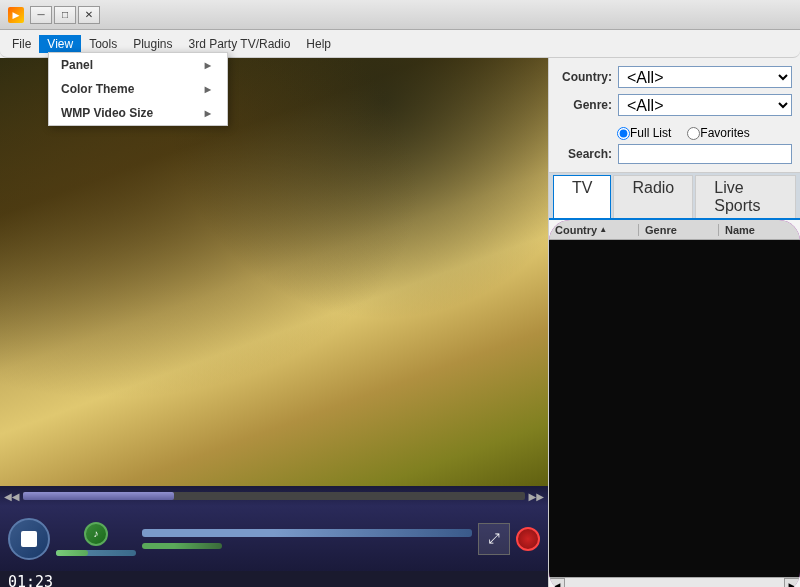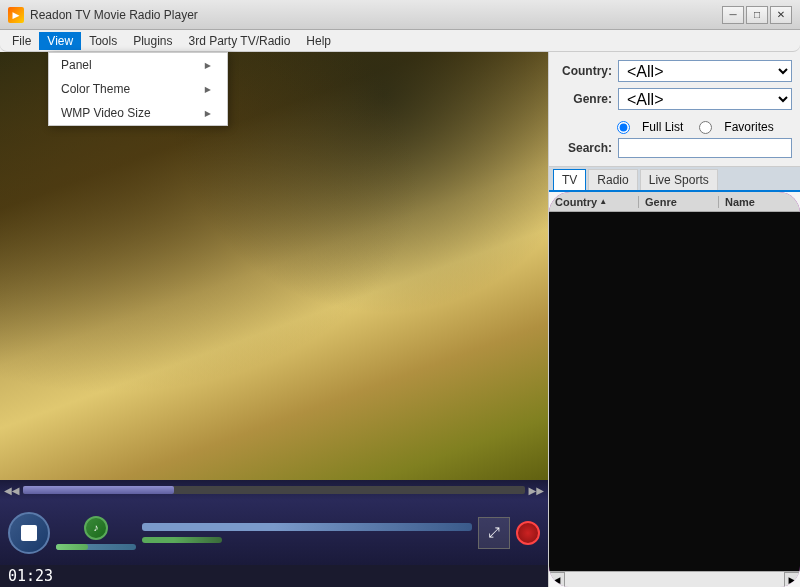--- a/index.html
+++ b/index.html
@@ -53,21 +53,21 @@
       justify-content: center;
       font-size: 10px;
       cursor: pointer;
       color: #333;
     }
 
     
     .menu-bar {
       display: flex;
       align-items: center;
-      height: 22px;
+      height: 28px;
       background: #f0f0f0;
       border-bottom: 1px solid #ccc;
       padding: 0 4px;
       border-radius: 7px;
     }
     .menu-item {
       padding: 2px 8px;
       cursor: pointer;
       font-size: 12px;
       color: #333;
@@ -94,20 +94,21 @@
       min-width: 180px;
     }
     .dropdown-item {
       display: flex;
       align-items: center;
       justify-content: space-between;
       padding: 5px 16px 5px 12px;
       cursor: pointer;
       font-size: 12px;
       color: #333;
+      font-weight: bold;
     }
     .dropdown-item.blue-text {
       color: #0000cc;
     }
     .dropdown-arrow {
       font-size: 8px;
       color: #666;
     }
 
     
@@ -309,21 +310,21 @@
     .radio-row {
       display: flex;
       align-items: center;
       gap: 16px;
       padding: 4px 0;
       margin-left: 60px;
     }
     .radio-option {
       display: flex;
       align-items: center;
-      gap: 12px;
+      gap: 0;
       font-size: 12px;
     }
     .radio-option input { cursor: pointer; }
     .search-row {
       display: flex;
       align-items: center;
       gap: 6px;
     }
     .search-input {
       flex: 1;
@@ -338,22 +339,22 @@
     
     .tabs-bar {
       display: flex;
       background: #d0d8e0;
       border-bottom: 2px solid #0078d7;
       padding: 2px 4px 0;
       gap: 2px;
       position: relative;
     }
     .tab {
-      padding: 3px 8px;
-      font-size: 12px;
+      padding: 3px 18px;
+      font-size: 16px;
       cursor: pointer;
       border: 1px solid #ccc;
       border-bottom: none;
       background: #e8e8e8;
       color: #333;
     }
     .tab.active {
       background: white;
       border-color: #0078d7;
       font-weight: 500;
@@ -414,21 +415,20 @@
       flex: 1;
       height: 100%;
       background: #e8e8e8;
     }
   </style>
 </head>
 <body>
 
 <div class="title-bar">
   <div class="title-bar-icon">▶</div>
-  <span class="title-bar-text">Readon TV Movie Radio Player</span>
   <div class="title-bar-controls">
     <div class="title-bar-btn">─</div>
     <div class="title-bar-btn">□</div>
     <div class="title-bar-btn close">✕</div>
   </div>
 </div>
 
 <div class="menu-bar">
   <div class="menu-item">File</div>
   <div class="menu-item active">View</div>

